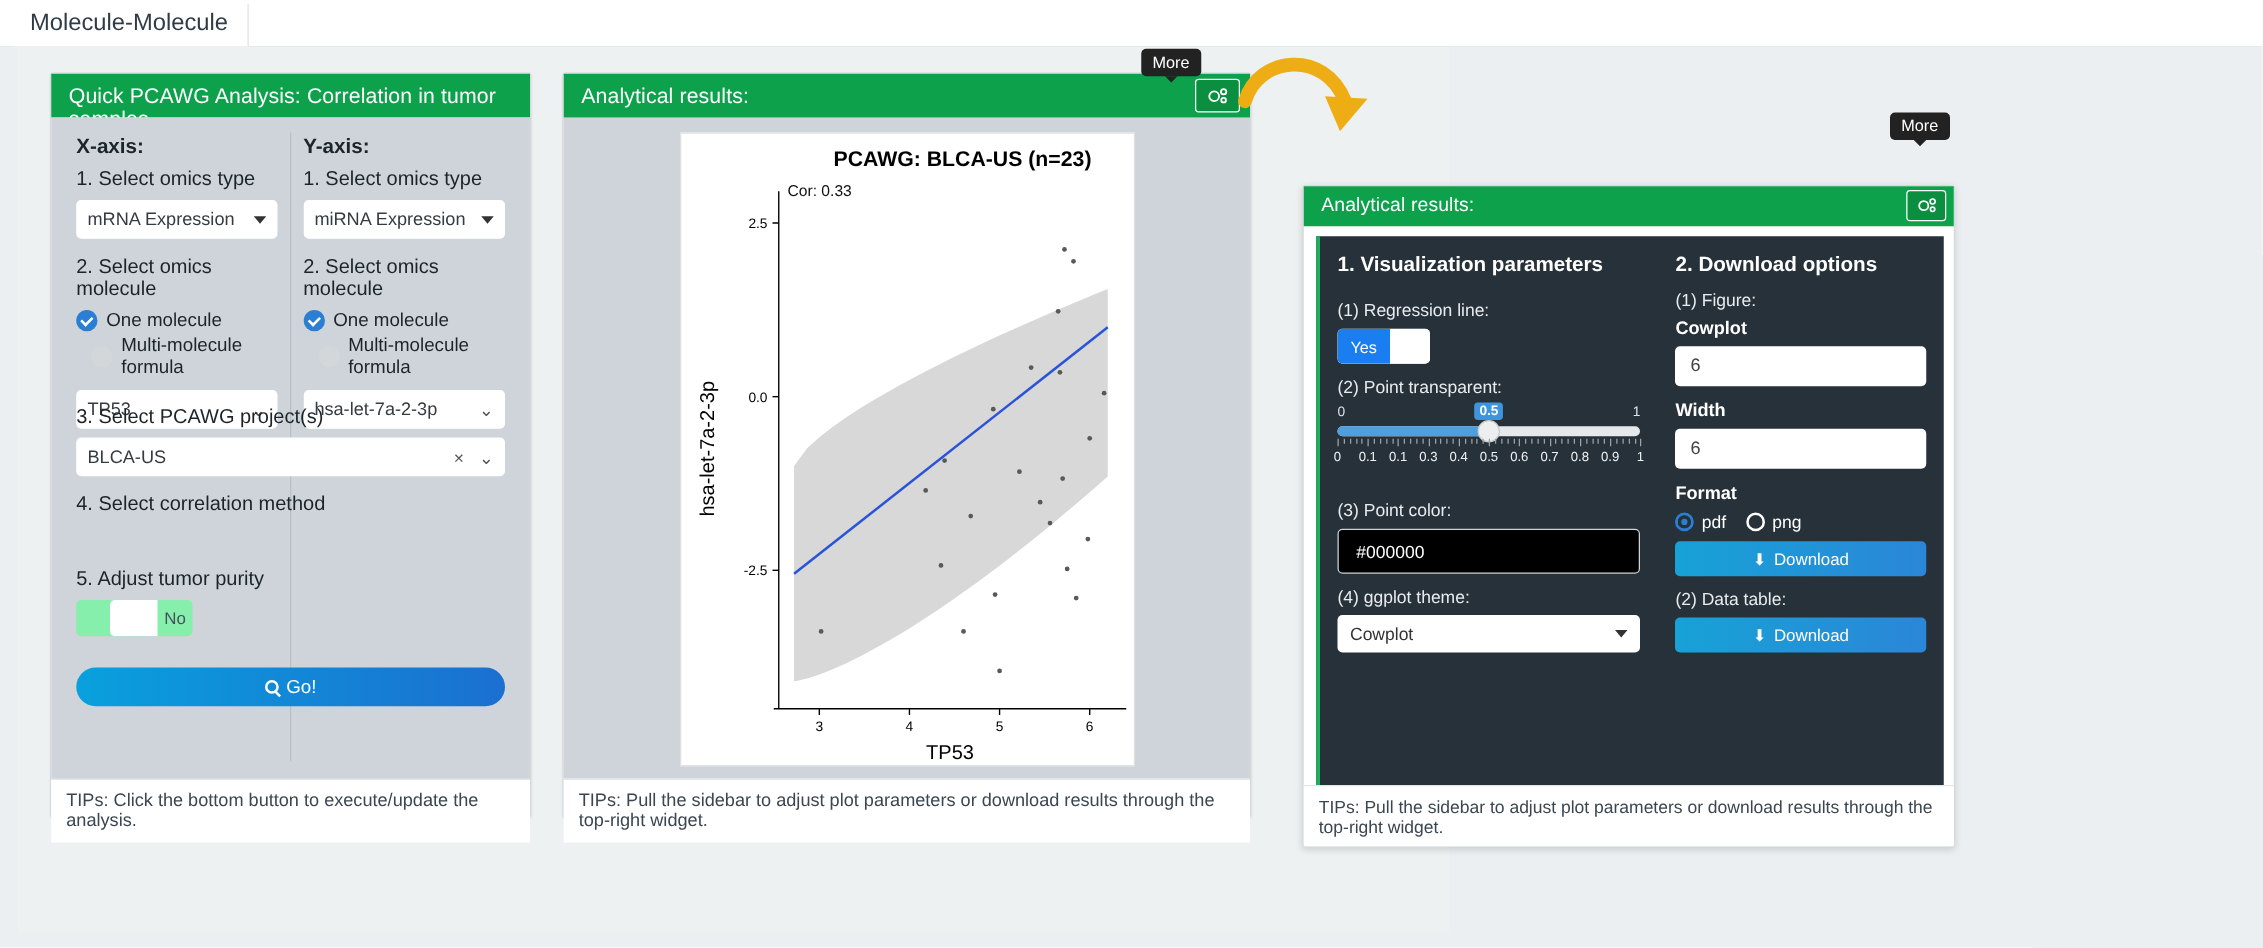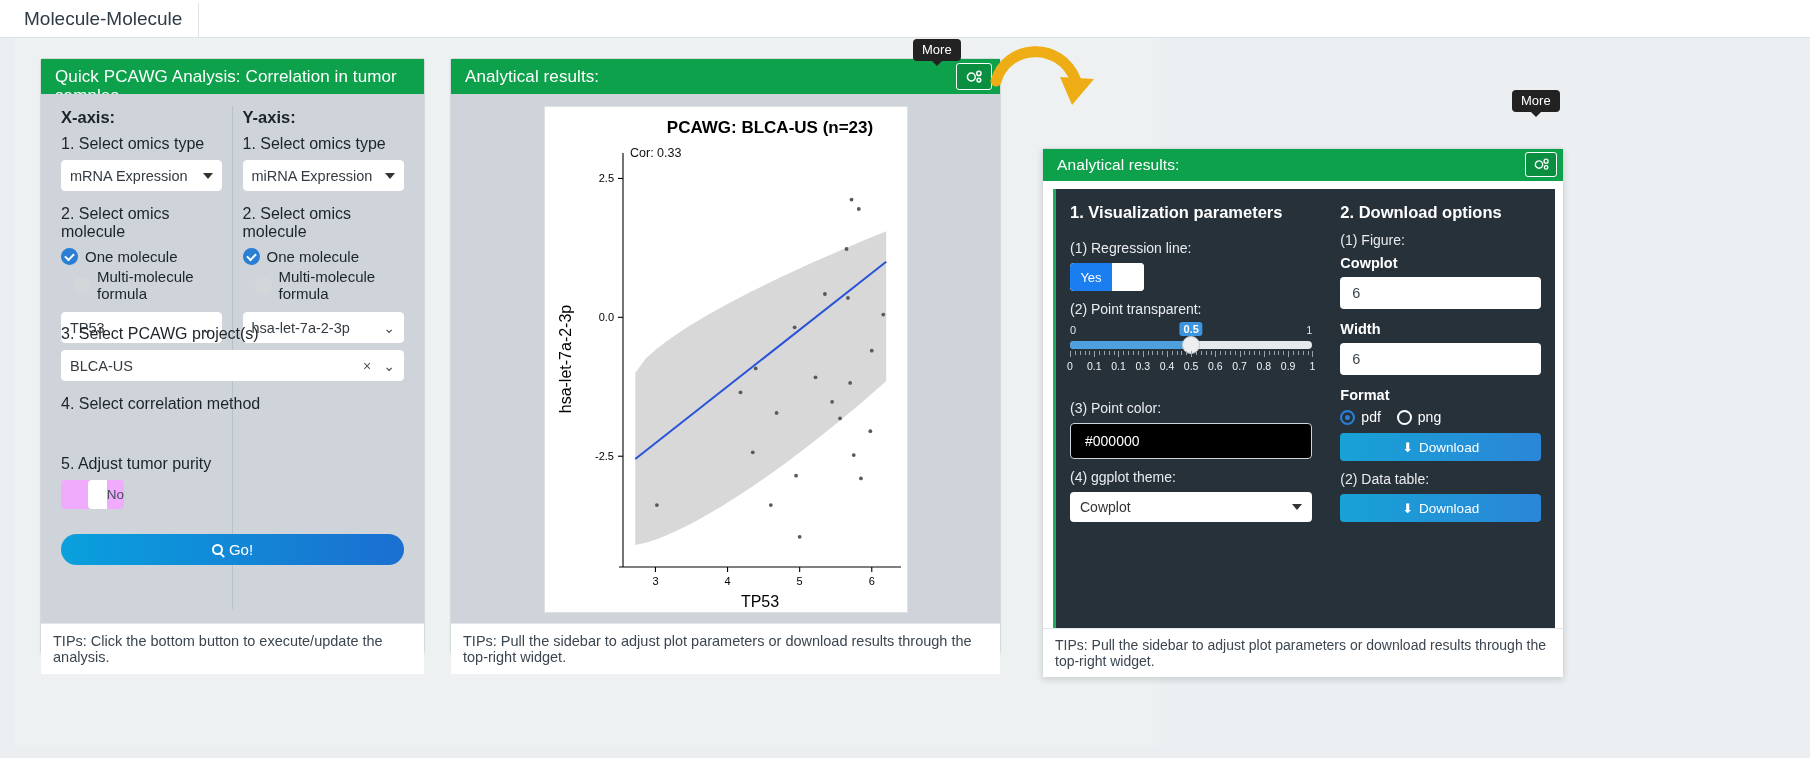--- a/index.html
+++ b/index.html
@@ -119,22 +119,22 @@
     border-left:2px solid #fff;border-bottom:2px solid #fff;
     transform:rotate(-45deg);
     margin-top:-2px;
   }
   .radio-lab { font-size:15px; color:#1d2429; }
 
   .wide-block { position:absolute; left:20px; right:20px; }
   .sel.wide { margin-bottom: 0; }
 
   .toggle-no {
-    width: 63px; height:29px; border-radius:4px;
-    background:#f0abfc; display:flex; overflow:hidden;
+    width: 93px; height:29px; border-radius:4px;
+    background:#86efac; display:flex; overflow:hidden;
     border: 0;
     padding-left: 27px;
   }
   .toggle-no .knob { width:38px; background:#ffffff; border-radius:4px 0 0 4px; }
   .toggle-no .lbl { flex:1; display:flex;align-items:center;justify-content:center;font-size:13.5px;color:#44505a;}
 
   .go-btn {
     height: 31px;
     background: linear-gradient(to right,#09a0dd,#1b6fd0);
     border-radius: 16px;

